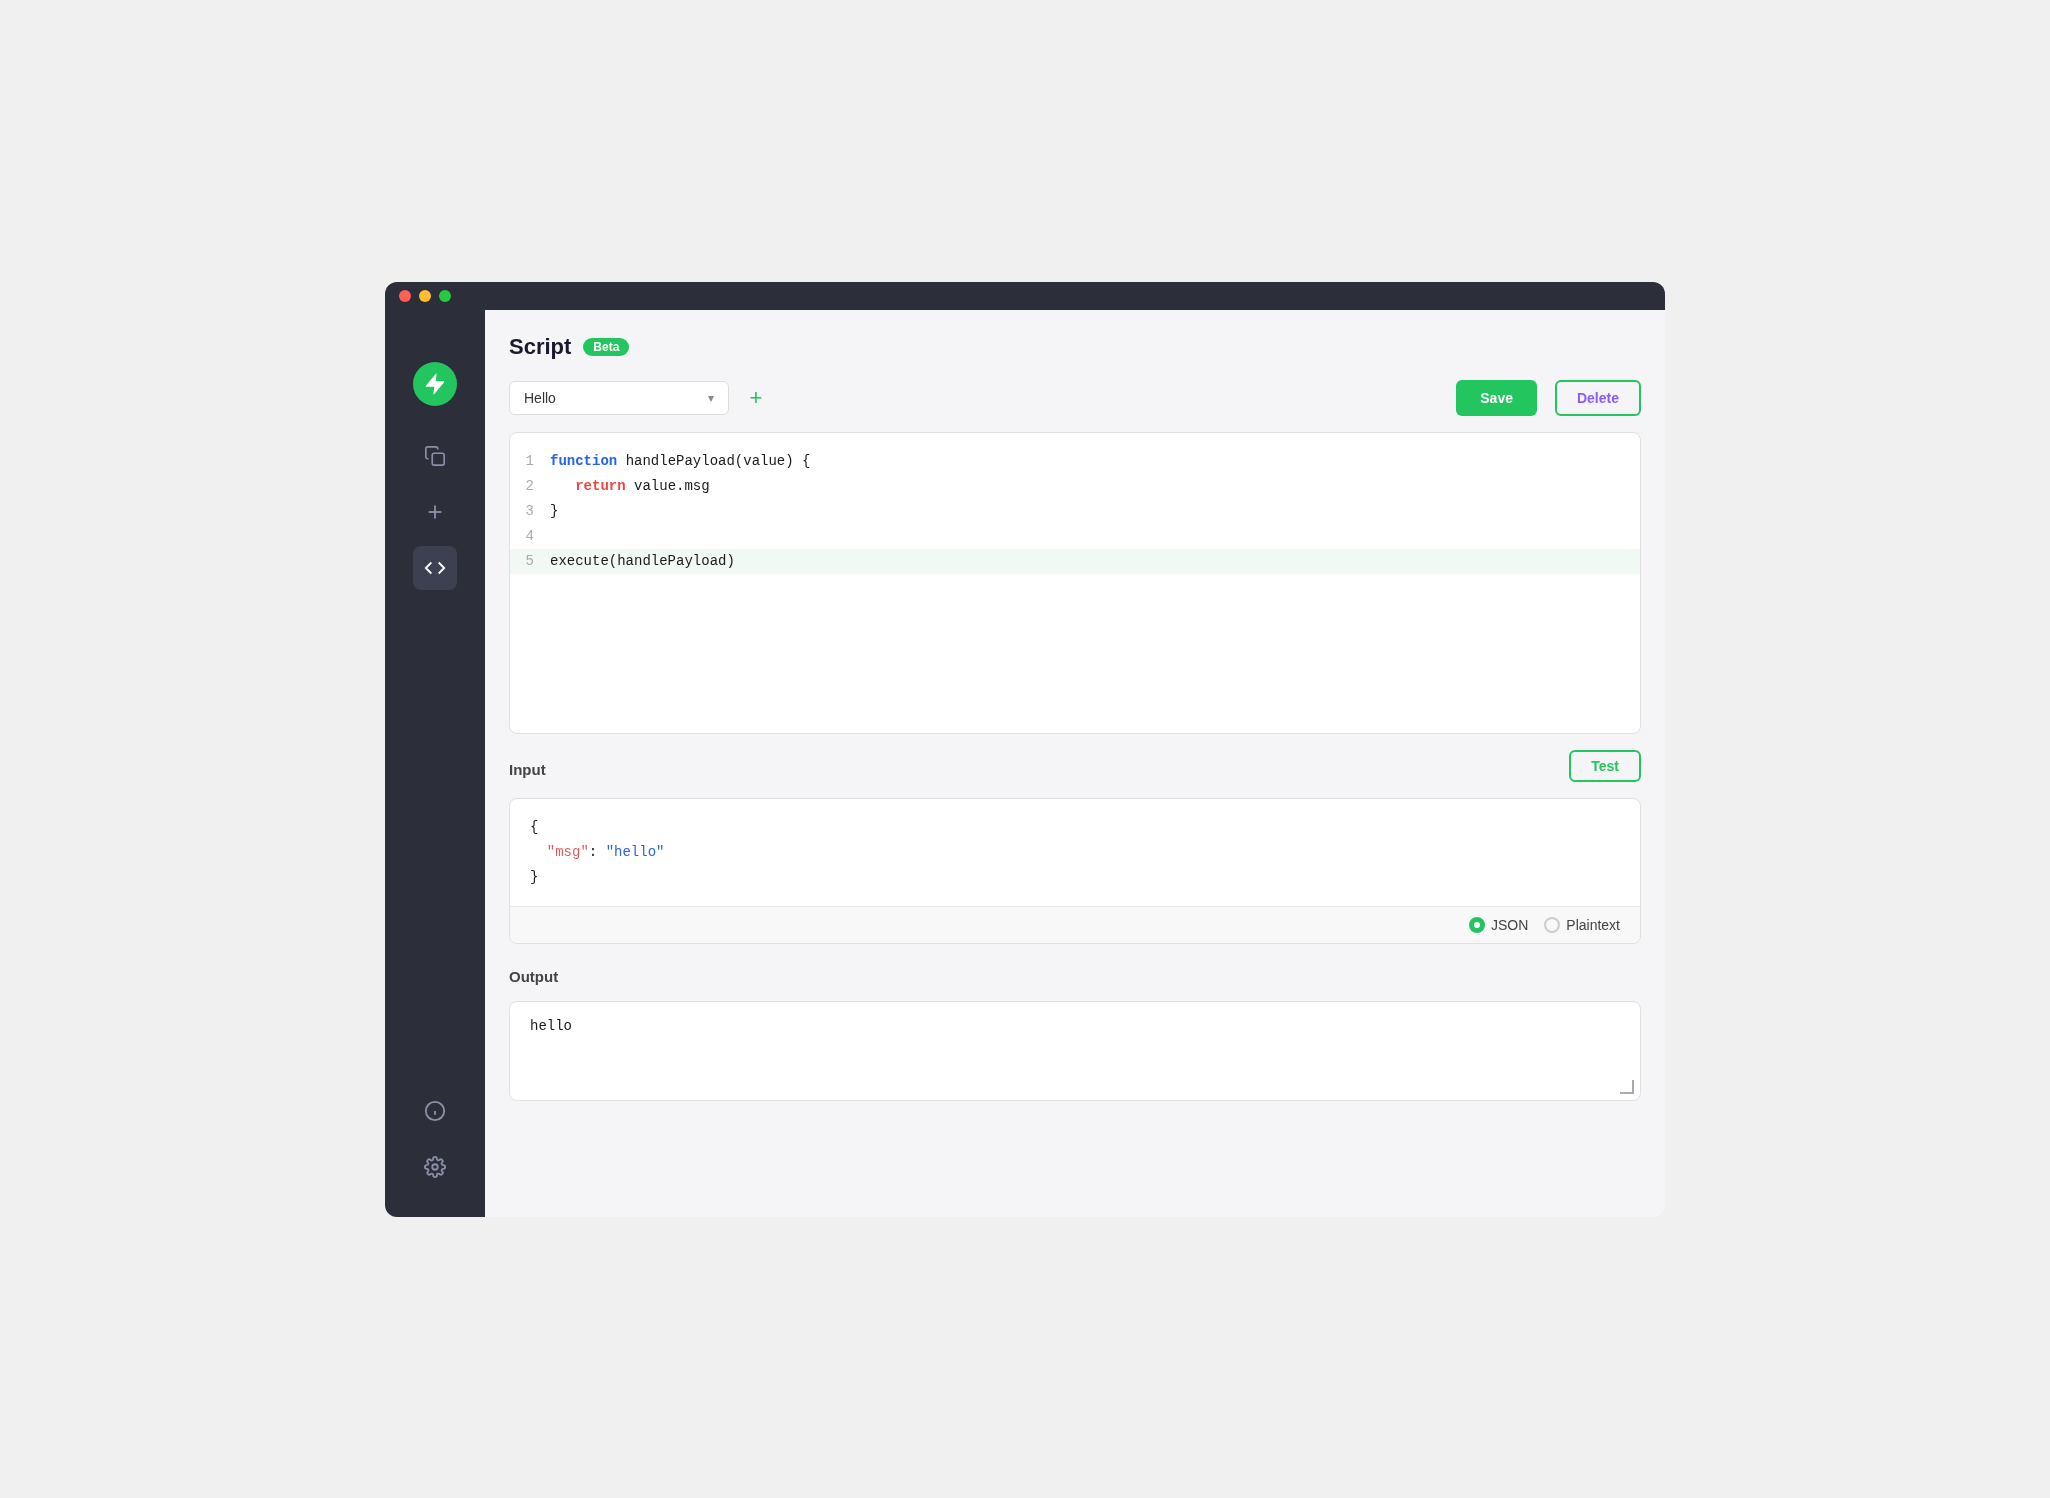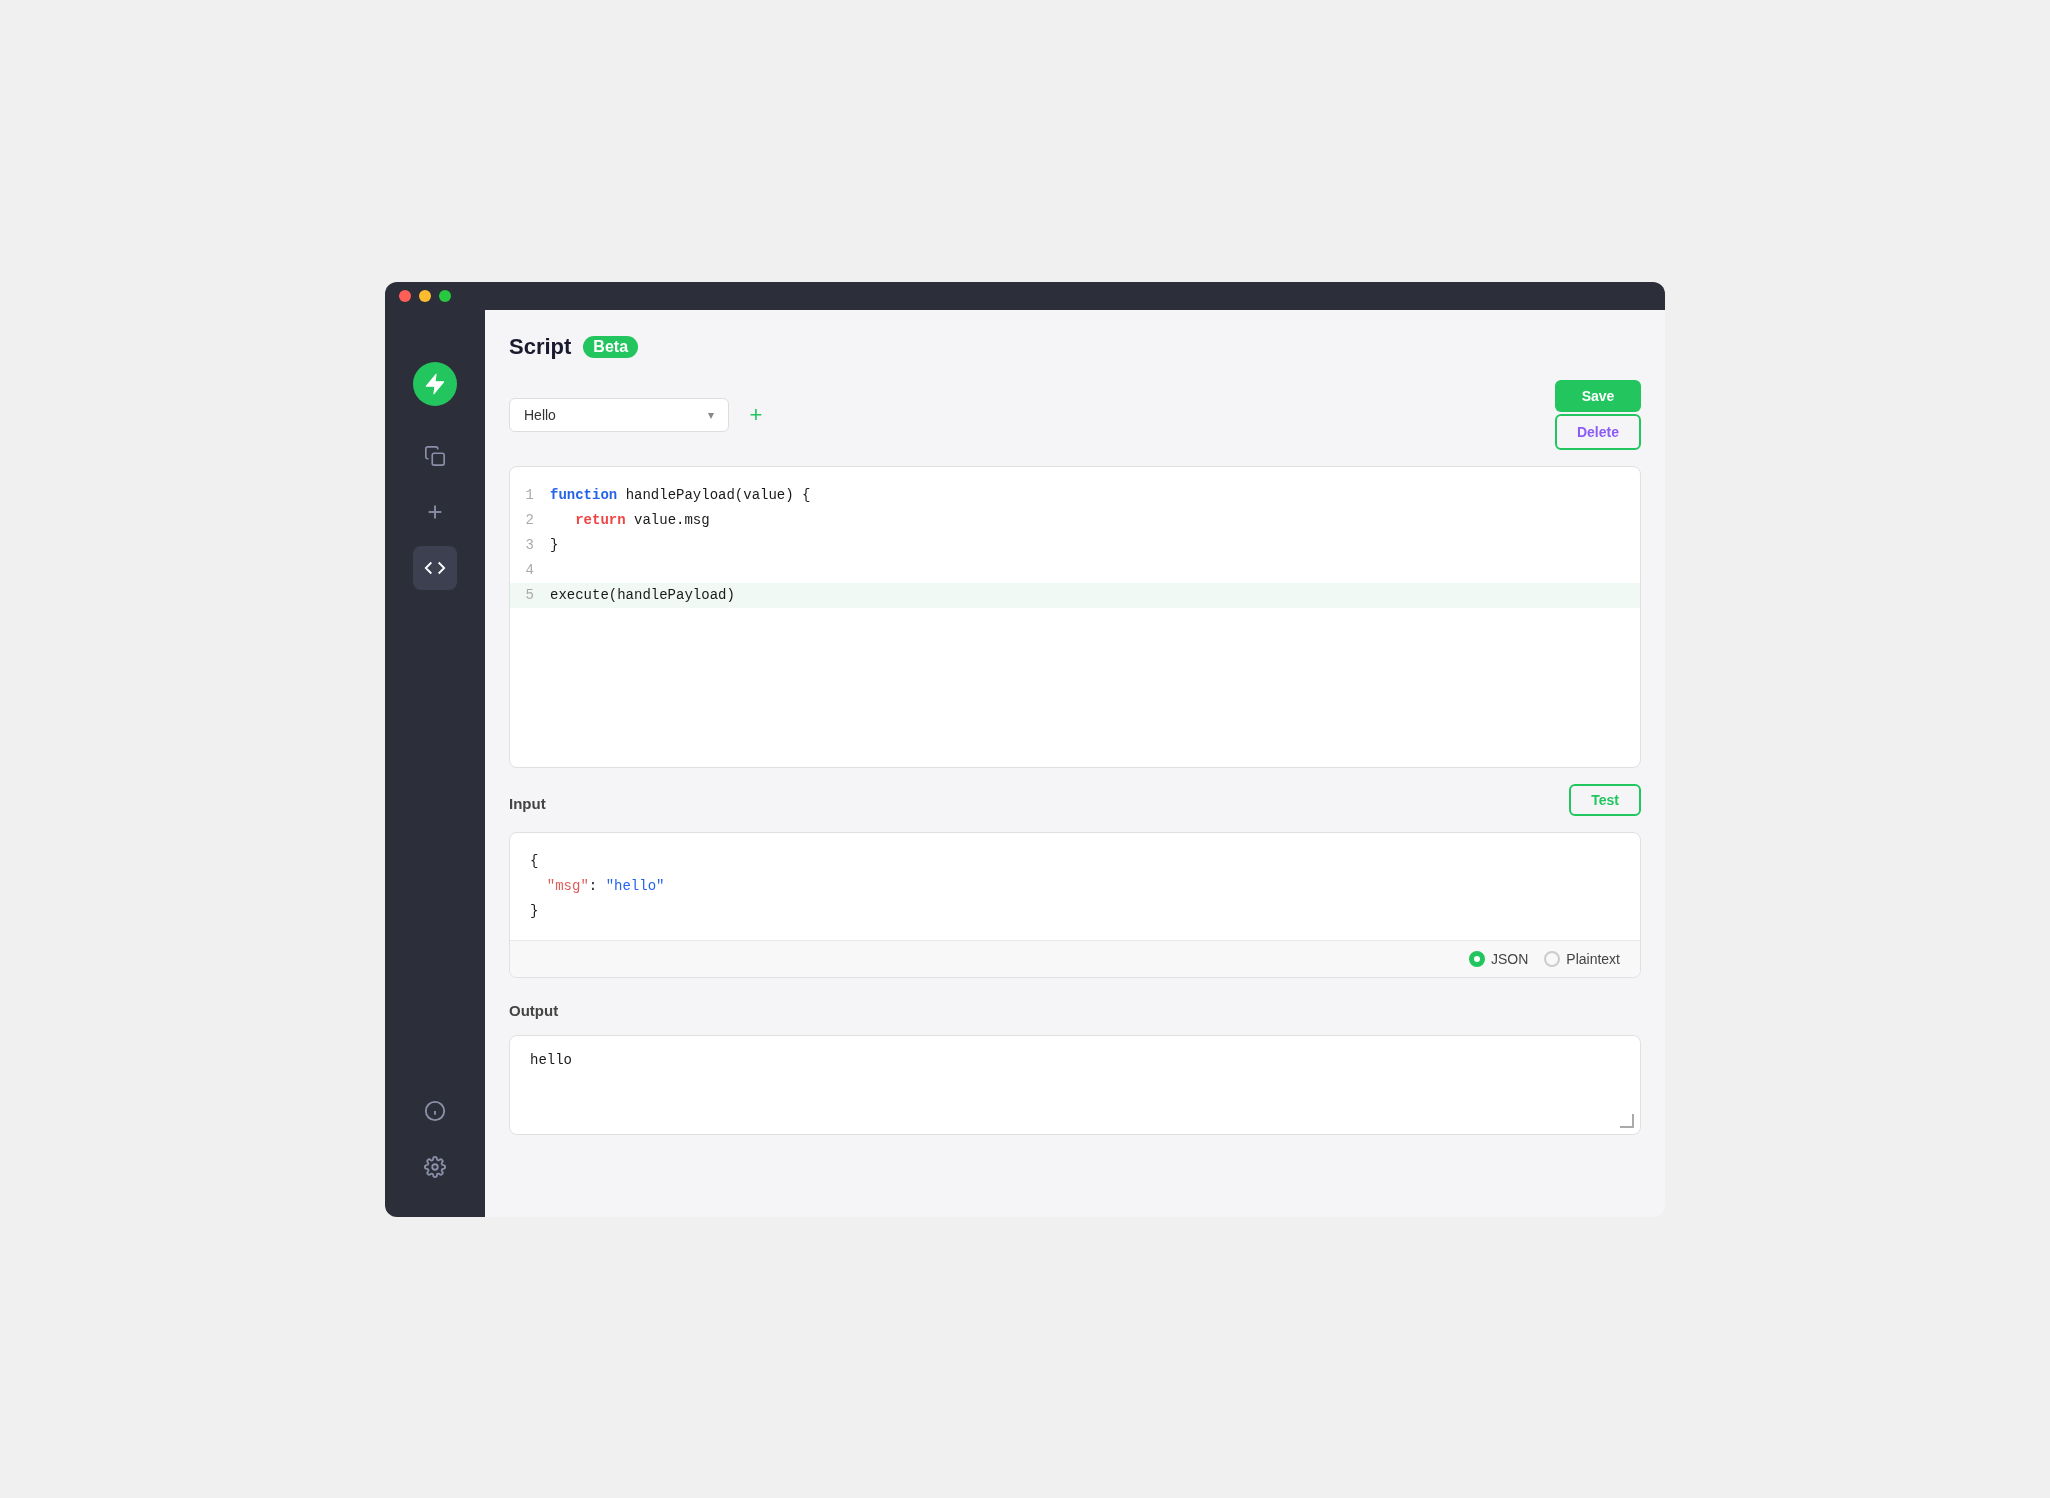--- a/index.html
+++ b/index.html
@@ -79,21 +79,21 @@
       margin-bottom: 4px;
     }
     .header-title {
       font-size: 22px;
       font-weight: 700;
       color: #1a1a2e;
     }
     .beta-badge {
       background: #22c55e;
       color: white;
-      font-size: 16px;
+      font-size: 12px;
       font-weight: 600;
       padding: 2px 10px;
       border-radius: 20px;
     }
 
     
     .toolbar {
       display: flex;
       align-items: center;
       gap: 10px;
@@ -118,22 +118,21 @@
       border: none;
       display: flex; align-items: center; justify-content: center;
       cursor: pointer;
       color: #22c55e;
       font-size: 22px;
       font-weight: 300;
     }
     .toolbar-right {
       margin-left: auto;
       display: flex;
-      gap: 2px;
-      flex-direction: column;
+      gap: 18px;
     }
     .btn-save {
       background: #22c55e;
       color: white;
       border: none;
       border-radius: 6px;
       padding: 8px 24px;
       font-size: 14px;
       font-weight: 600;
       cursor: pointer;

